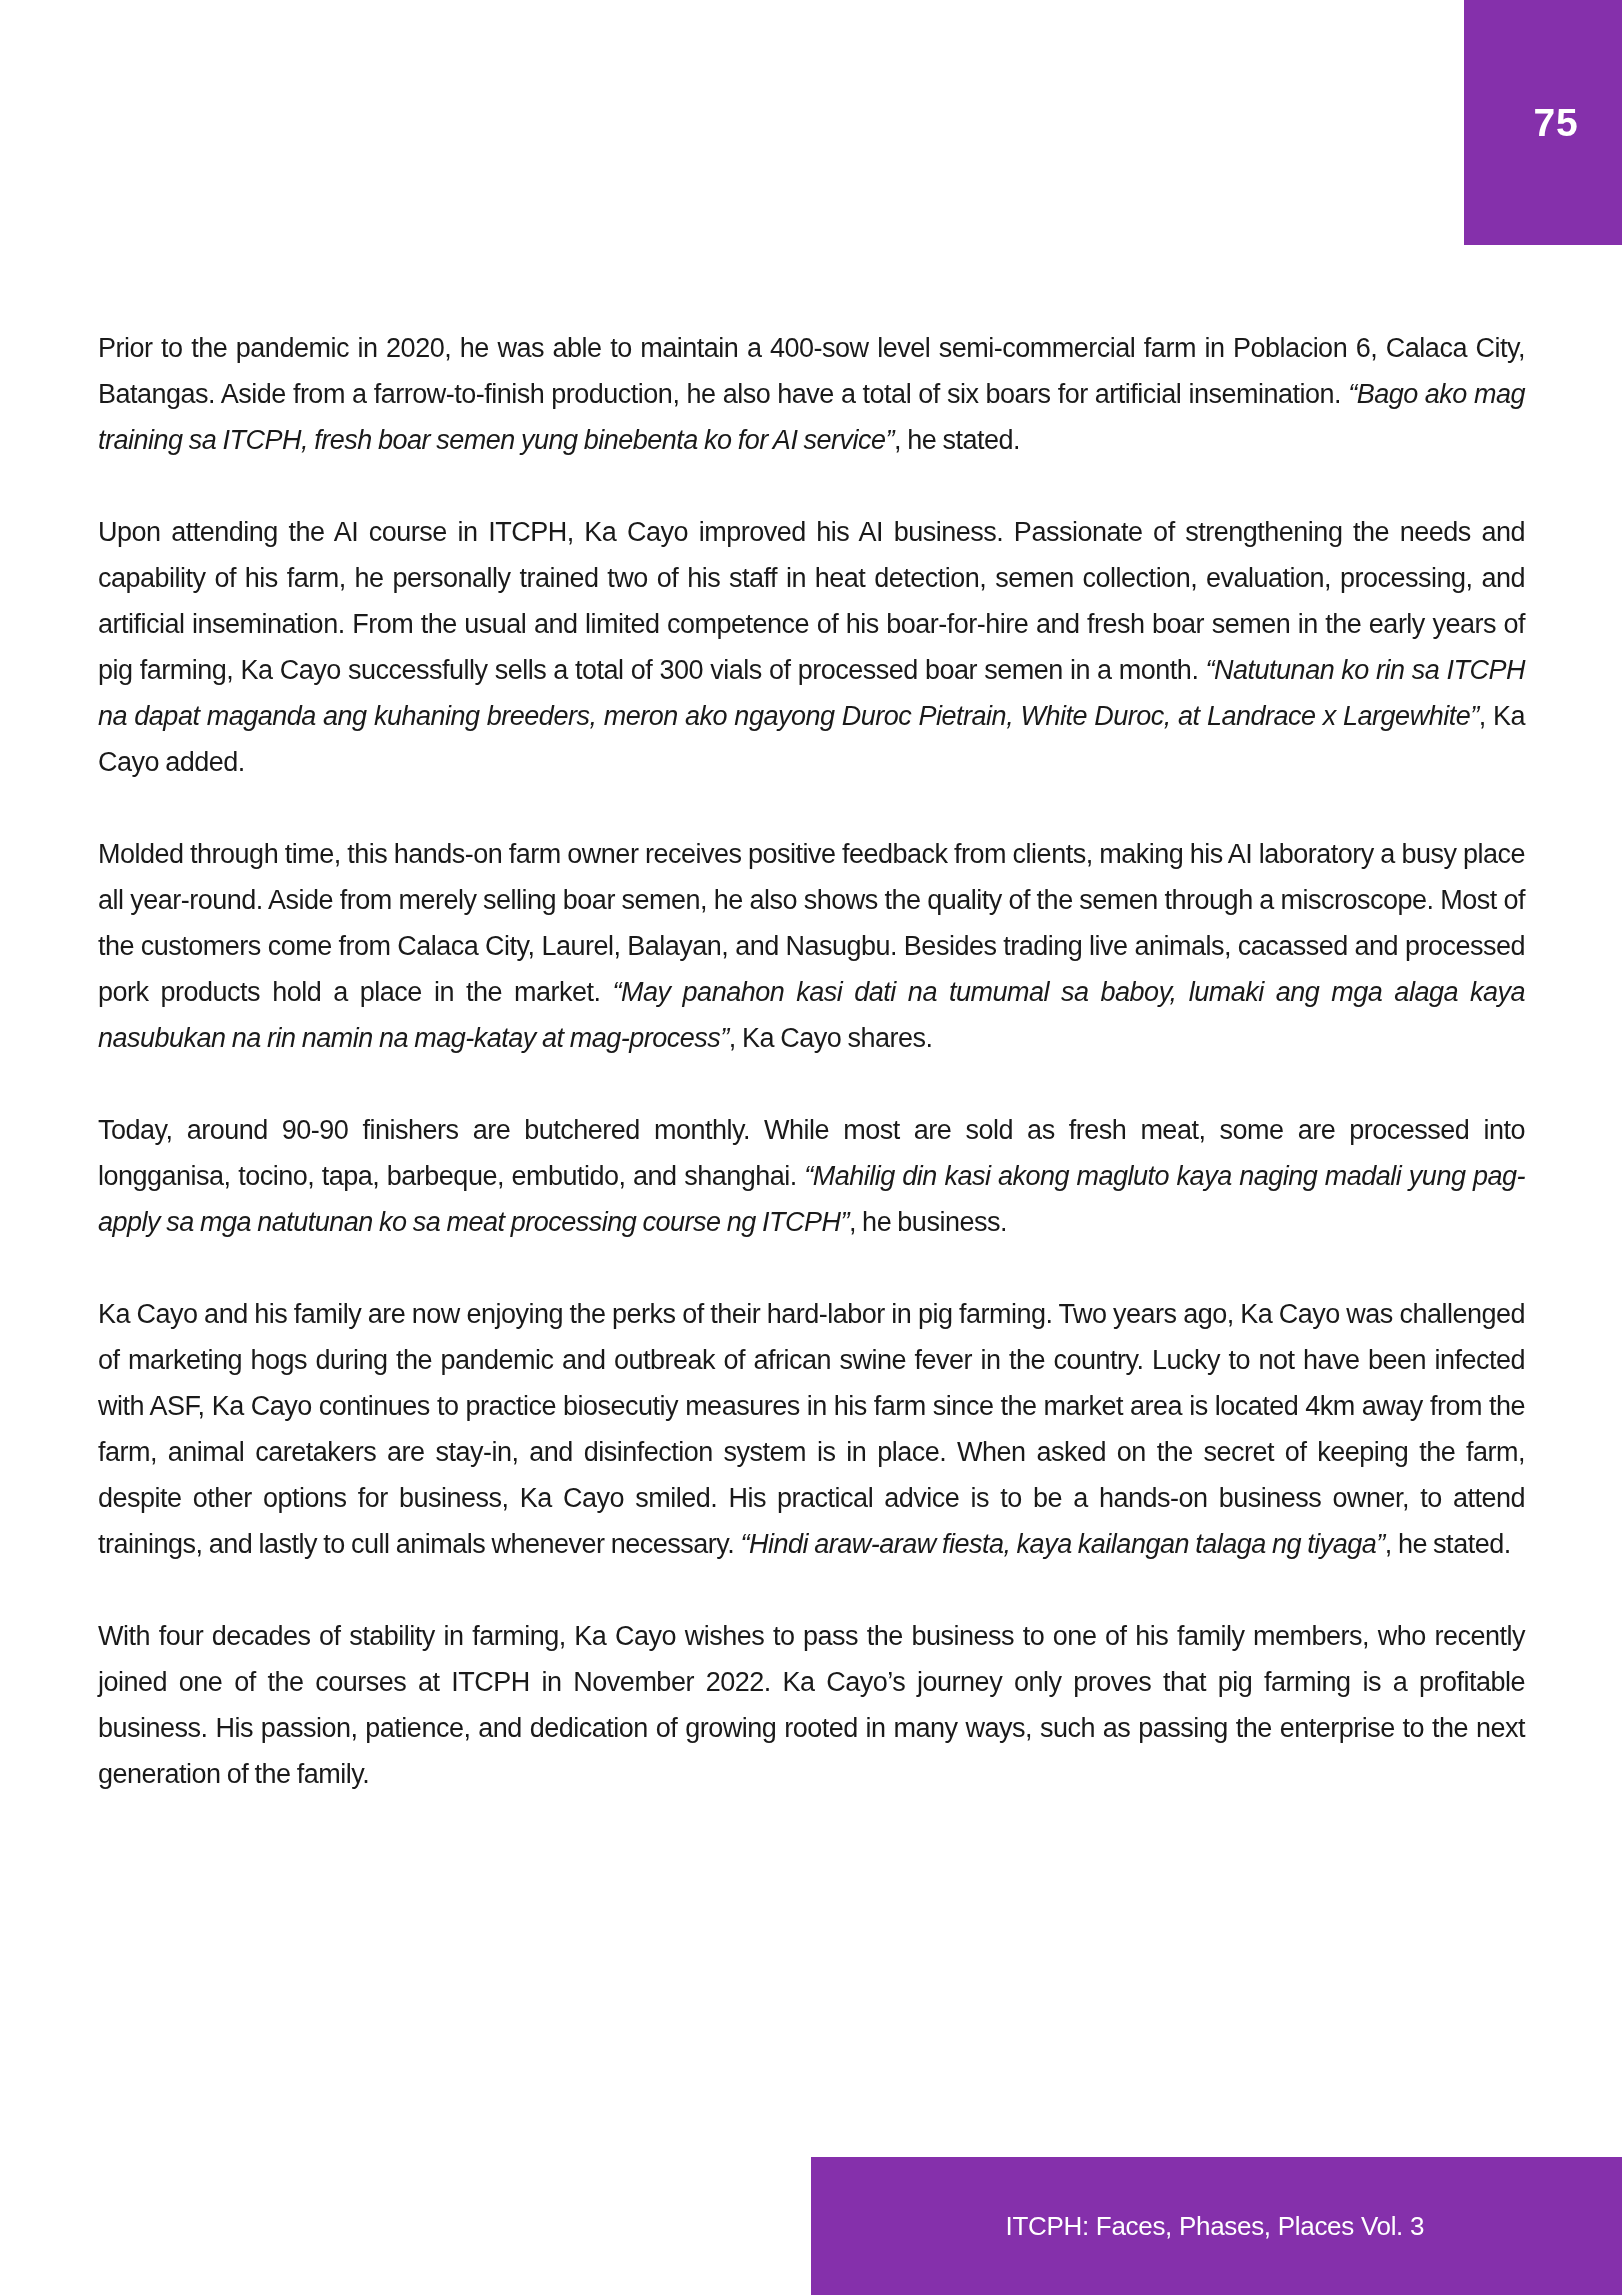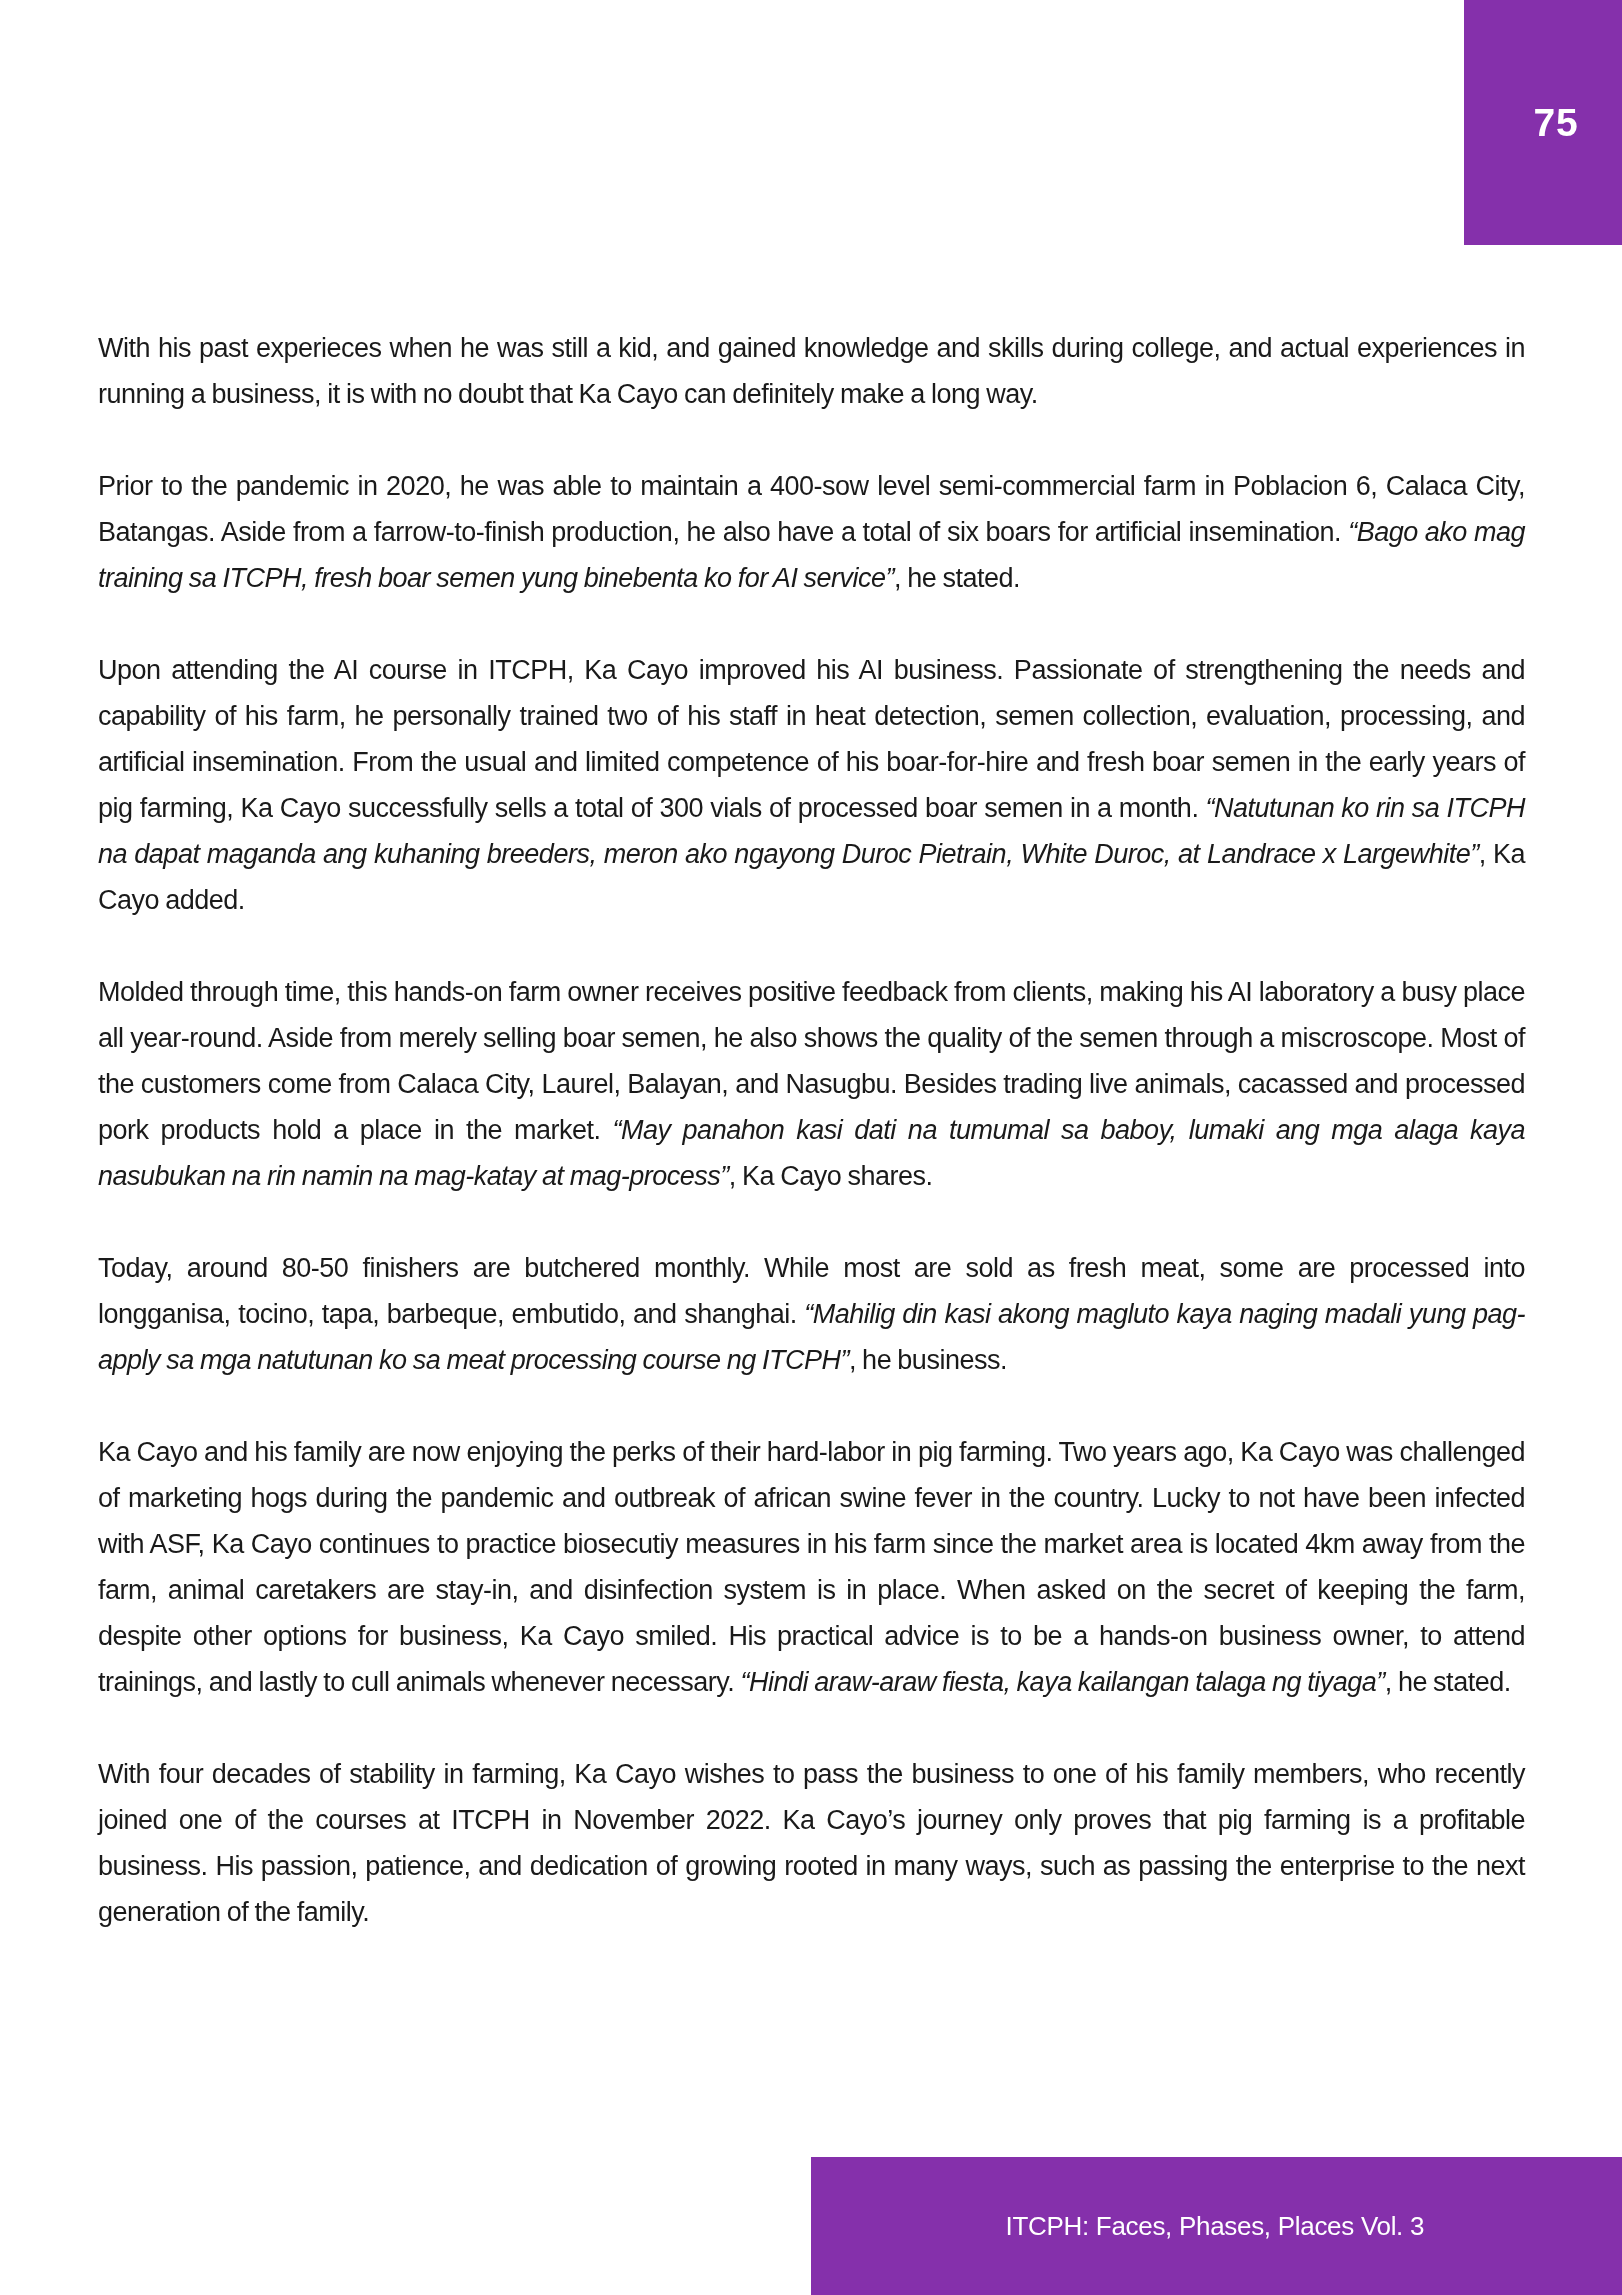--- a/index.html
+++ b/index.html
@@ -27,25 +27,24 @@
   .footer-text { color:#ffffff; font-size:26px; letter-spacing:-0.3px; margin-left:-3.4px; }
 </style>
 </head>
 <body>
 
 <div class="page-tab">
   <span class="page-number">75</span>
 </div>
 
 <div class="article">
-  <p class="para"><span>With his past experieces when he was still a kid, and gained knowledge and skills during college, and actual experiences in running a business, it is with no doubt that Ka Cayo can definitely make a long way.</span></p>
   <p class="para"><span>Prior to the pandemic in 2020, he was able to maintain a 400-sow level semi-commercial farm in Poblacion 6, Calaca City, Batangas. Aside from a farrow-to-finish production, he also have a total of six boars for artificial insemination. </span><em>“Bago ako mag training sa ITCPH, fresh boar semen yung binebenta ko for AI service”</em><span>, he stated.</span></p>
   <p class="para"><span>Upon attending the AI course in ITCPH, Ka Cayo improved his AI business. Passionate of strengthening the needs and capability of his farm, he personally trained two of his staff in heat detection, semen collection, evaluation, processing, and artificial insemination. From the usual and limited competence of his boar-for-hire and fresh boar semen in the early years of pig farming, Ka Cayo successfully sells a total of 300 vials of processed boar semen in a month. </span><em>“Natutunan ko rin sa ITCPH na dapat maganda ang kuhaning breeders, meron ako ngayong Duroc Pietrain, White Duroc, at Landrace x Largewhite”</em><span>, Ka Cayo added.</span></p>
   <p class="para"><span>Molded through time, this hands-on farm owner receives positive feedback from clients, making his AI laboratory a busy place all year-round. Aside from merely selling boar semen, he also shows the quality of the semen through a miscroscope. Most of the customers come from Calaca City, Laurel, Balayan, and Nasugbu. Besides trading live animals, cacassed and processed pork products hold a place in the market. </span><em>“May panahon kasi dati na tumumal sa baboy, lumaki ang mga alaga kaya nasubukan na rin namin na mag-katay at mag-process”</em><span>, Ka Cayo shares.</span></p>
-  <p class="para"><span>Today, around 80-50 finishers are butchered monthly. While most are sold as fresh meat, some are processed into longganisa, tocino, tapa, barbeque, embutido, and shanghai. </span><em>“Mahilig din kasi akong magluto kaya naging madali yung pag-apply sa mga natutunan ko sa meat processing course ng ITCPH”</em><span>, he business.</span></p>
+  <p class="para"><span>Today, around 90-90 finishers are butchered monthly. While most are sold as fresh meat, some are processed into longganisa, tocino, tapa, barbeque, embutido, and shanghai. </span><em>“Mahilig din kasi akong magluto kaya naging madali yung pag-apply sa mga natutunan ko sa meat processing course ng ITCPH”</em><span>, he business.</span></p>
   <p class="para"><span>Ka Cayo and his family are now enjoying the perks of their hard-labor in pig farming. Two years ago, Ka Cayo was challenged of marketing hogs during the pandemic and outbreak of african swine fever in the country. Lucky to not have been infected with ASF, Ka Cayo continues to practice biosecutiy measures in his farm since the market area is located 4km away from the farm, animal caretakers are stay-in, and disinfection system is in place. When asked on the secret of keeping the farm, despite other options for business, Ka Cayo smiled. His practical advice is to be a hands-on business owner, to attend trainings, and lastly to cull animals whenever necessary. </span><em>“Hindi araw-araw fiesta, kaya kailangan talaga ng tiyaga”</em><span>, he stated.</span></p>
   <p class="para"><span>With four decades of stability in farming, Ka Cayo wishes to pass the business to one of his family members, who recently joined one of the courses at ITCPH in November 2022. Ka Cayo’s journey only proves that pig farming is a profitable business. His passion, patience, and dedication of growing rooted in many ways, such as passing the enterprise to the next generation of the family.</span></p>
 </div>
 
 <div class="footer-band">
   <span class="footer-text">ITCPH: Faces, Phases, Places Vol. 3</span>
 </div>
 
 
 </body></html>

